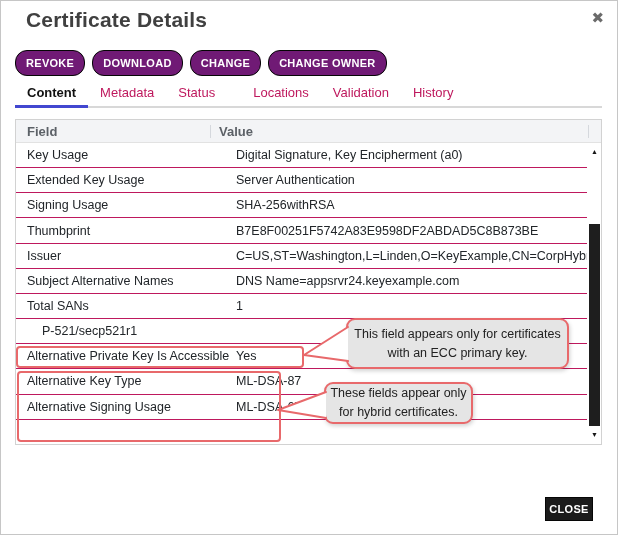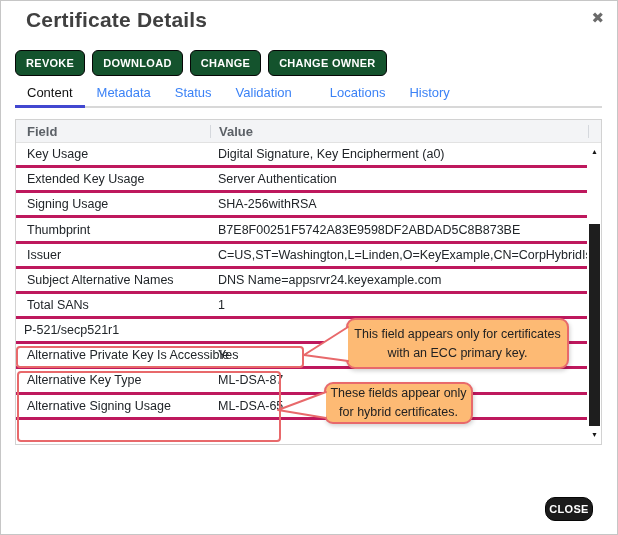--- a/index.html
+++ b/index.html
@@ -24,36 +24,36 @@
     font-size: 15px; font-weight: 700; color: #6b6b6b;
     cursor: pointer; line-height: 18px;
   }
 
   .toolbar {
     position: absolute; left: 14px; top: 49px;
     display: flex; gap: 7px;
   }
   .tbtn {
     height: 26px; padding: 0 10px;
-    background: #14532d; color: #fff;
-    border: 1px solid #060606; border-radius: 6px;
+    background: #701a75; color: #fff;
+    border: 1px solid #060606; border-radius: 12px;
     font-family: inherit; font-size: 11px; font-weight: 700;
     letter-spacing: .3px; cursor: pointer;
   }
 
   .tabs {
     position: absolute; left: 14px; top: 78px; width: 587px;
     display: flex; border-bottom: 2px solid #d8d8d8;
   }
   .tab {
-    padding: 6px 12px 5px; font-size: 13px; color: #3b82f6;
+    padding: 6px 12px 5px; font-size: 13px; color: #be185d;
     cursor: pointer; white-space: nowrap;
   }
   .tab.active {
-    font-weight: 400; color: #111;
+    font-weight: 700; color: #111;
     border-bottom: 3px solid #4247d0;
     margin-bottom: -2px; 
   }
   .tab.gap { margin-left: 14px; }
 
   .table {
     position: absolute; left: 14px; top: 118px;
     width: 587px; height: 326px;
     border: 1px solid #d2d2d2; background: #fff;
   }
@@ -62,25 +62,25 @@
     background: #f3f4f6; border-bottom: 1px solid #e2e2e2;
     font-size: 13px; font-weight: 600; color: #5c6167;
   }
   .th.f { width: 194px; padding-left: 11px; }
   .hsep { width: 1px; height: 13px; background: #d5d8dd; }
   .th.v { flex: 1; padding-left: 8px; }
   .corner { width: 12px; align-self: stretch; }
 
   .tr {
     display: flex; align-items: center; height: 25.16px;
-    border-bottom: 3px solid #be185d; margin-right: 14px;
+    border-bottom: 1px solid #be185d; margin-right: 14px;
     font-size: 12.5px; color: #212529;
   }
   .td.f { width: 194px; padding-left: 11px; white-space: nowrap; }
-  .td.v { flex: 1; padding-left: 8px; white-space: nowrap; overflow: hidden; }
+  .td.v { flex: 1; padding-left: 8px; white-space: nowrap; overflow: hidden; margin-left: 18px; }
 
   .vscroll {
     position: absolute; top: 23px; right: 0; bottom: 0; width: 13px;
     background: #fff;
   }
   .sarrow {
     position: absolute; left: 0; width: 13px; text-align: center;
     font-size: 7px; color: #161616; cursor: pointer; line-height: 8px;
   }
   .sarrow.up { top: 5px; }
@@ -92,39 +92,39 @@
 
   .hl {
     position: absolute; border: 2px solid #e8696b; border-radius: 4px;
     pointer-events: none; z-index: 5;
   }
   .hl1 { left: 15px; top: 345px; width: 288px; height: 22px; }
   .hl2 { left: 16px; top: 370px; width: 264px; height: 71px; }
 
   .callout {
     position: absolute; z-index: 6;
-    background: #fdba74; border: 2px solid #e8696b; border-radius: 9px;
+    background: #e5e5e5; border: 2px solid #e8696b; border-radius: 9px;
     display: flex; flex-direction: column; align-items: center; justify-content: center;
     font-size: 12.5px; color: #222; line-height: 19px; text-align: center;
     box-shadow: 1px 2px 4px rgba(0,0,0,.18);
     white-space: nowrap;
   }
   .c1 { left: 345px; top: 317px; width: 223px; height: 51px; }
   .c2 { left: 323px; top: 381px; width: 149px; height: 42px; }
   .tail { position: absolute; z-index: 7; overflow: visible; }
   .t1 { left: 299px; top: 322px; }
   .t2 { left: 272px; top: 387px; }
   .tail .fillpoly { fill: #fff; stroke: none; }
   .tail .edge { fill: none; stroke: #e8696b; stroke-width: 2; stroke-linecap: round; stroke-linejoin: round; }
 
   .closebtn {
     position: absolute; left: 544px; top: 496px;
     width: 48px; height: 24px;
     background: #1b1b1b; color: #fff;
-    border: 1px solid #060606; border-radius: 10px;
+    border: 1px solid #060606; border-radius: 0;
     font-family: inherit; font-size: 11px; font-weight: 700;
     letter-spacing: .3px; cursor: pointer;
   }
 </style>
 </head>
 <body>
 
 <div class="dialog">
 
   <div class="title">Certificate Details</div>
@@ -134,22 +134,22 @@
     <button class="tbtn">REVOKE</button>
     <button class="tbtn">DOWNLOAD</button>
     <button class="tbtn">CHANGE</button>
     <button class="tbtn">CHANGE OWNER</button>
   </div>
 
   <div class="tabs">
     <div class="tab active">Content</div>
     <div class="tab">Metadata</div>
     <div class="tab">Status</div>
+    <div class="tab gap">Locations</div>
     <div class="tab">Validation</div>
-    <div class="tab gap">Locations</div>
     <div class="tab">History</div>
   </div>
 
   <div class="table">
     <div class="thead">
       <div class="th f">Field</div>
       <div class="hsep"></div>
       <div class="th v">Value</div>
       <div class="hsep"></div>
       <div class="corner"></div>

